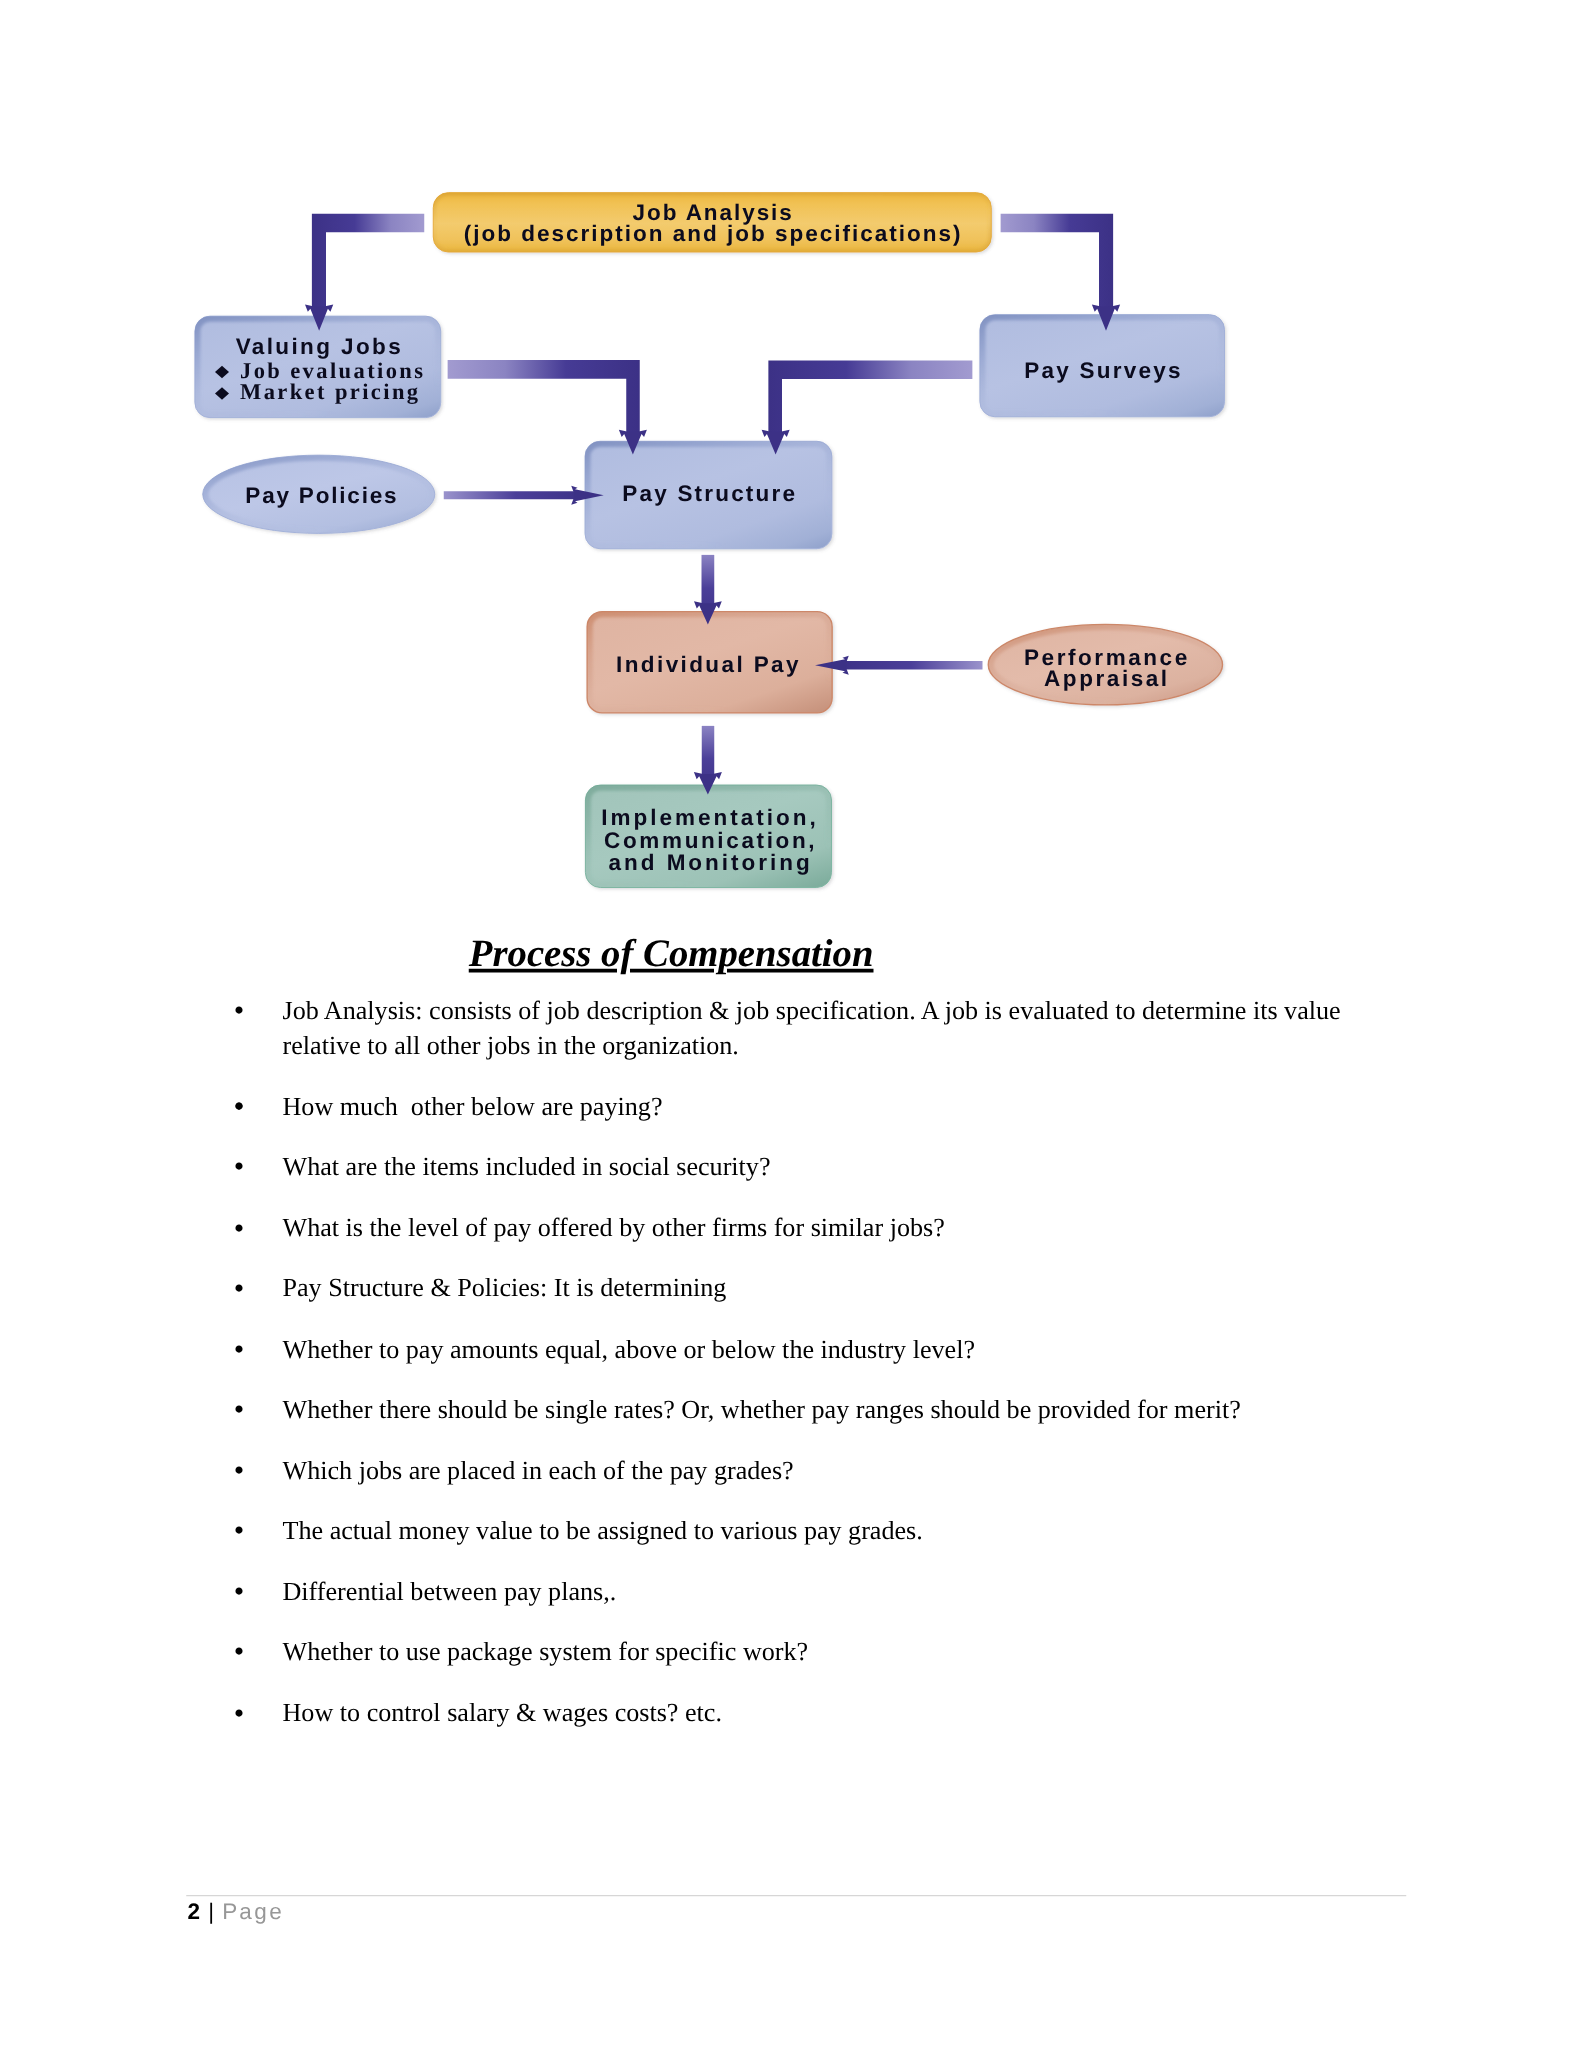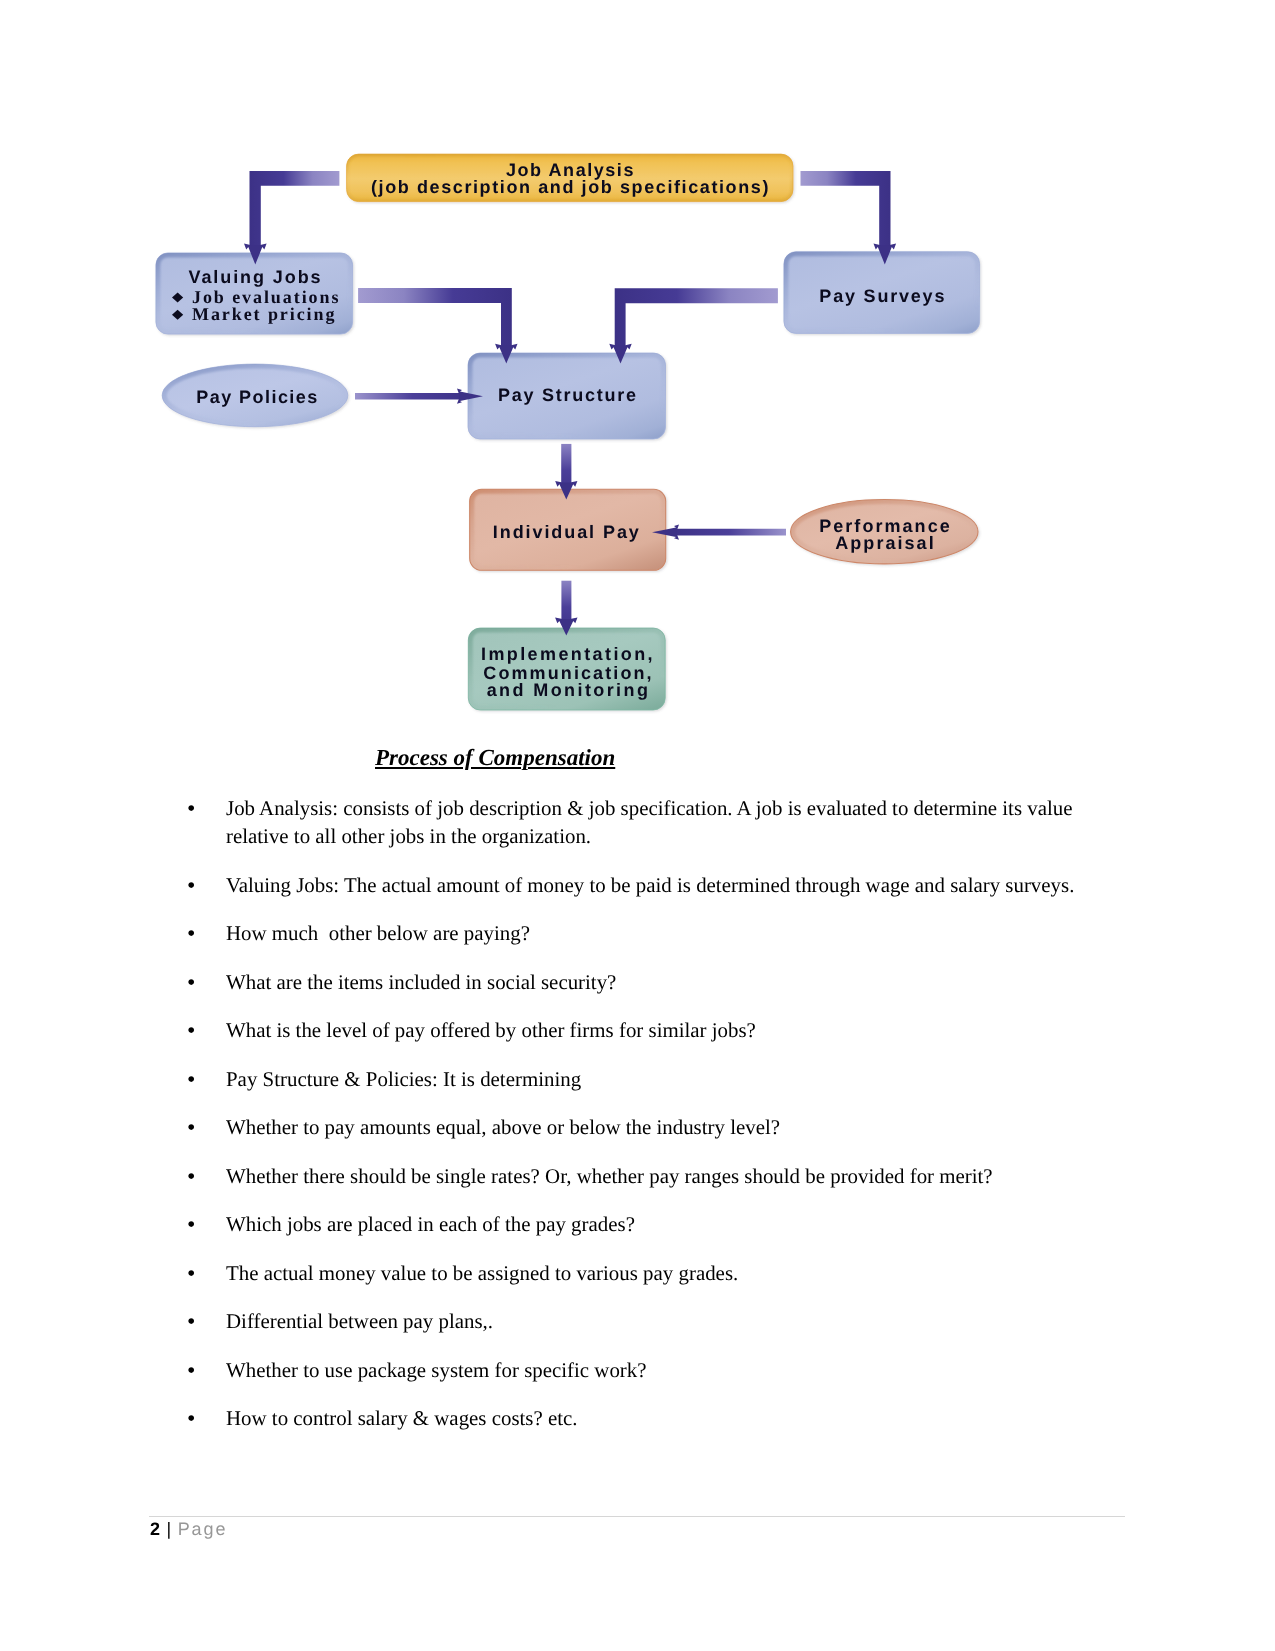--- a/index.html
+++ b/index.html
@@ -1,21 +1,21 @@
 <!DOCTYPE html>
 <html><head>
 <meta charset="utf-8">
 <style>
   html,body{margin:0;padding:0;}
   body{width:1275px;height:1651px;background:#ffffff;-webkit-font-smoothing:antialiased;text-rendering:geometricPrecision;font-family:"Liberation Serif",serif;position:relative;overflow:hidden;}
   .page{position:absolute;left:0;top:0;width:1275px;height:1527px;background:#fff;opacity:0.9999;}
   svg.diagram{position:absolute;left:0;top:0;opacity:0.9999;}
   svg.diagram text.nlabel{font-family:"Liberation Sans",sans-serif;font-weight:bold;font-size:18px;letter-spacing:1.5px;fill:#0b0b1e;text-anchor:middle;}
   svg.diagram text.nsub{font-family:"Liberation Serif",serif;font-weight:bold;font-size:18px;letter-spacing:1.92px;fill:#0b0b1e;text-anchor:start;}
-  .caption{position:absolute;left:375px;top:745px;font-family:"Liberation Serif",serif;font-weight:bold;font-style:italic;font-size:23px;text-decoration:underline;color:#000;}
+  .caption{position:absolute;left:375px;top:745px;font-family:"Liberation Serif",serif;font-weight:bold;font-style:italic;font-size:31px;text-decoration:underline;color:#000;}
   ul.bullets{position:absolute;left:176px;top:794.4px;width:940px;margin:0;padding:0;list-style:none;}
   ul.bullets li{position:relative;padding-left:50px;margin:0 0 20.5px 0;font-size:20.9px;line-height:28px;color:#000;white-space:pre-wrap;}
   ul.bullets li .bp{position:absolute;left:11px;top:1px;font-size:24px;}
   .footer-line{position:absolute;left:149px;top:1516px;width:976px;height:1px;background:#d6d6d6;}
   .footer-text{position:absolute;left:150px;top:1519px;font-family:"Liberation Sans",sans-serif;font-size:18px;color:#979797;letter-spacing:-1.5px;white-space:pre;}
   .footer-text b{color:#000;font-weight:bold;letter-spacing:0;}
   .footer-text .bar{color:#000;font-weight:normal;letter-spacing:0;padding:0 3px;}
   </style>
 </head>
 <body>
@@ -248,21 +248,21 @@
       <path d="M 561.4,580.7 L 571.4,580.7 L 571.4,622 L 561.4,622 Z" fill="url(#gA8)"></path>
       <path d="M 555.10,617.50 L 557.34,623.30 L 559.36,620.90 L 566.30,635.50 L 573.24,620.90 L 575.26,623.30 L 577.50,617.50 L 570.11,619.10 L 562.49,619.10 Z" fill="#3c3186"></path>
     </g>
 
   </svg>
 
   <div class="caption">Process of Compensation</div>
 
   <ul class="bullets">
       <li><span class="bp">•</span><span>Job Analysis: consists of job description &amp; job specification. A job is evaluated to determine its value relative to all other jobs in the organization.</span></li>
-      <li><span class="bp">•</span><span>Valuing Jobs: The actual amount of money to be paid is determined through wage and salary surveys.</span></li>
+      <li><span class="bp">•</span></li>
       <li><span class="bp">•</span><span>How much  other below are paying?</span></li>
       <li><span class="bp">•</span><span>What are the items included in social security?</span></li>
       <li><span class="bp">•</span><span>What is the level of pay offered by other firms for similar jobs?</span></li>
       <li><span class="bp">•</span><span>Pay Structure &amp; Policies: It is determining</span></li>
       <li><span class="bp">•</span><span>Whether to pay amounts equal, above or below the industry level?</span></li>
       <li><span class="bp">•</span><span>Whether there should be single rates? Or, whether pay ranges should be provided for merit?</span></li>
       <li><span class="bp">•</span><span>Which jobs are placed in each of the pay grades?</span></li>
       <li><span class="bp">•</span><span>The actual money value to be assigned to various pay grades.</span></li>
       <li><span class="bp">•</span><span>Differential between pay plans,.</span></li>
       <li><span class="bp">•</span><span>Whether to use package system for specific work?</span></li>

